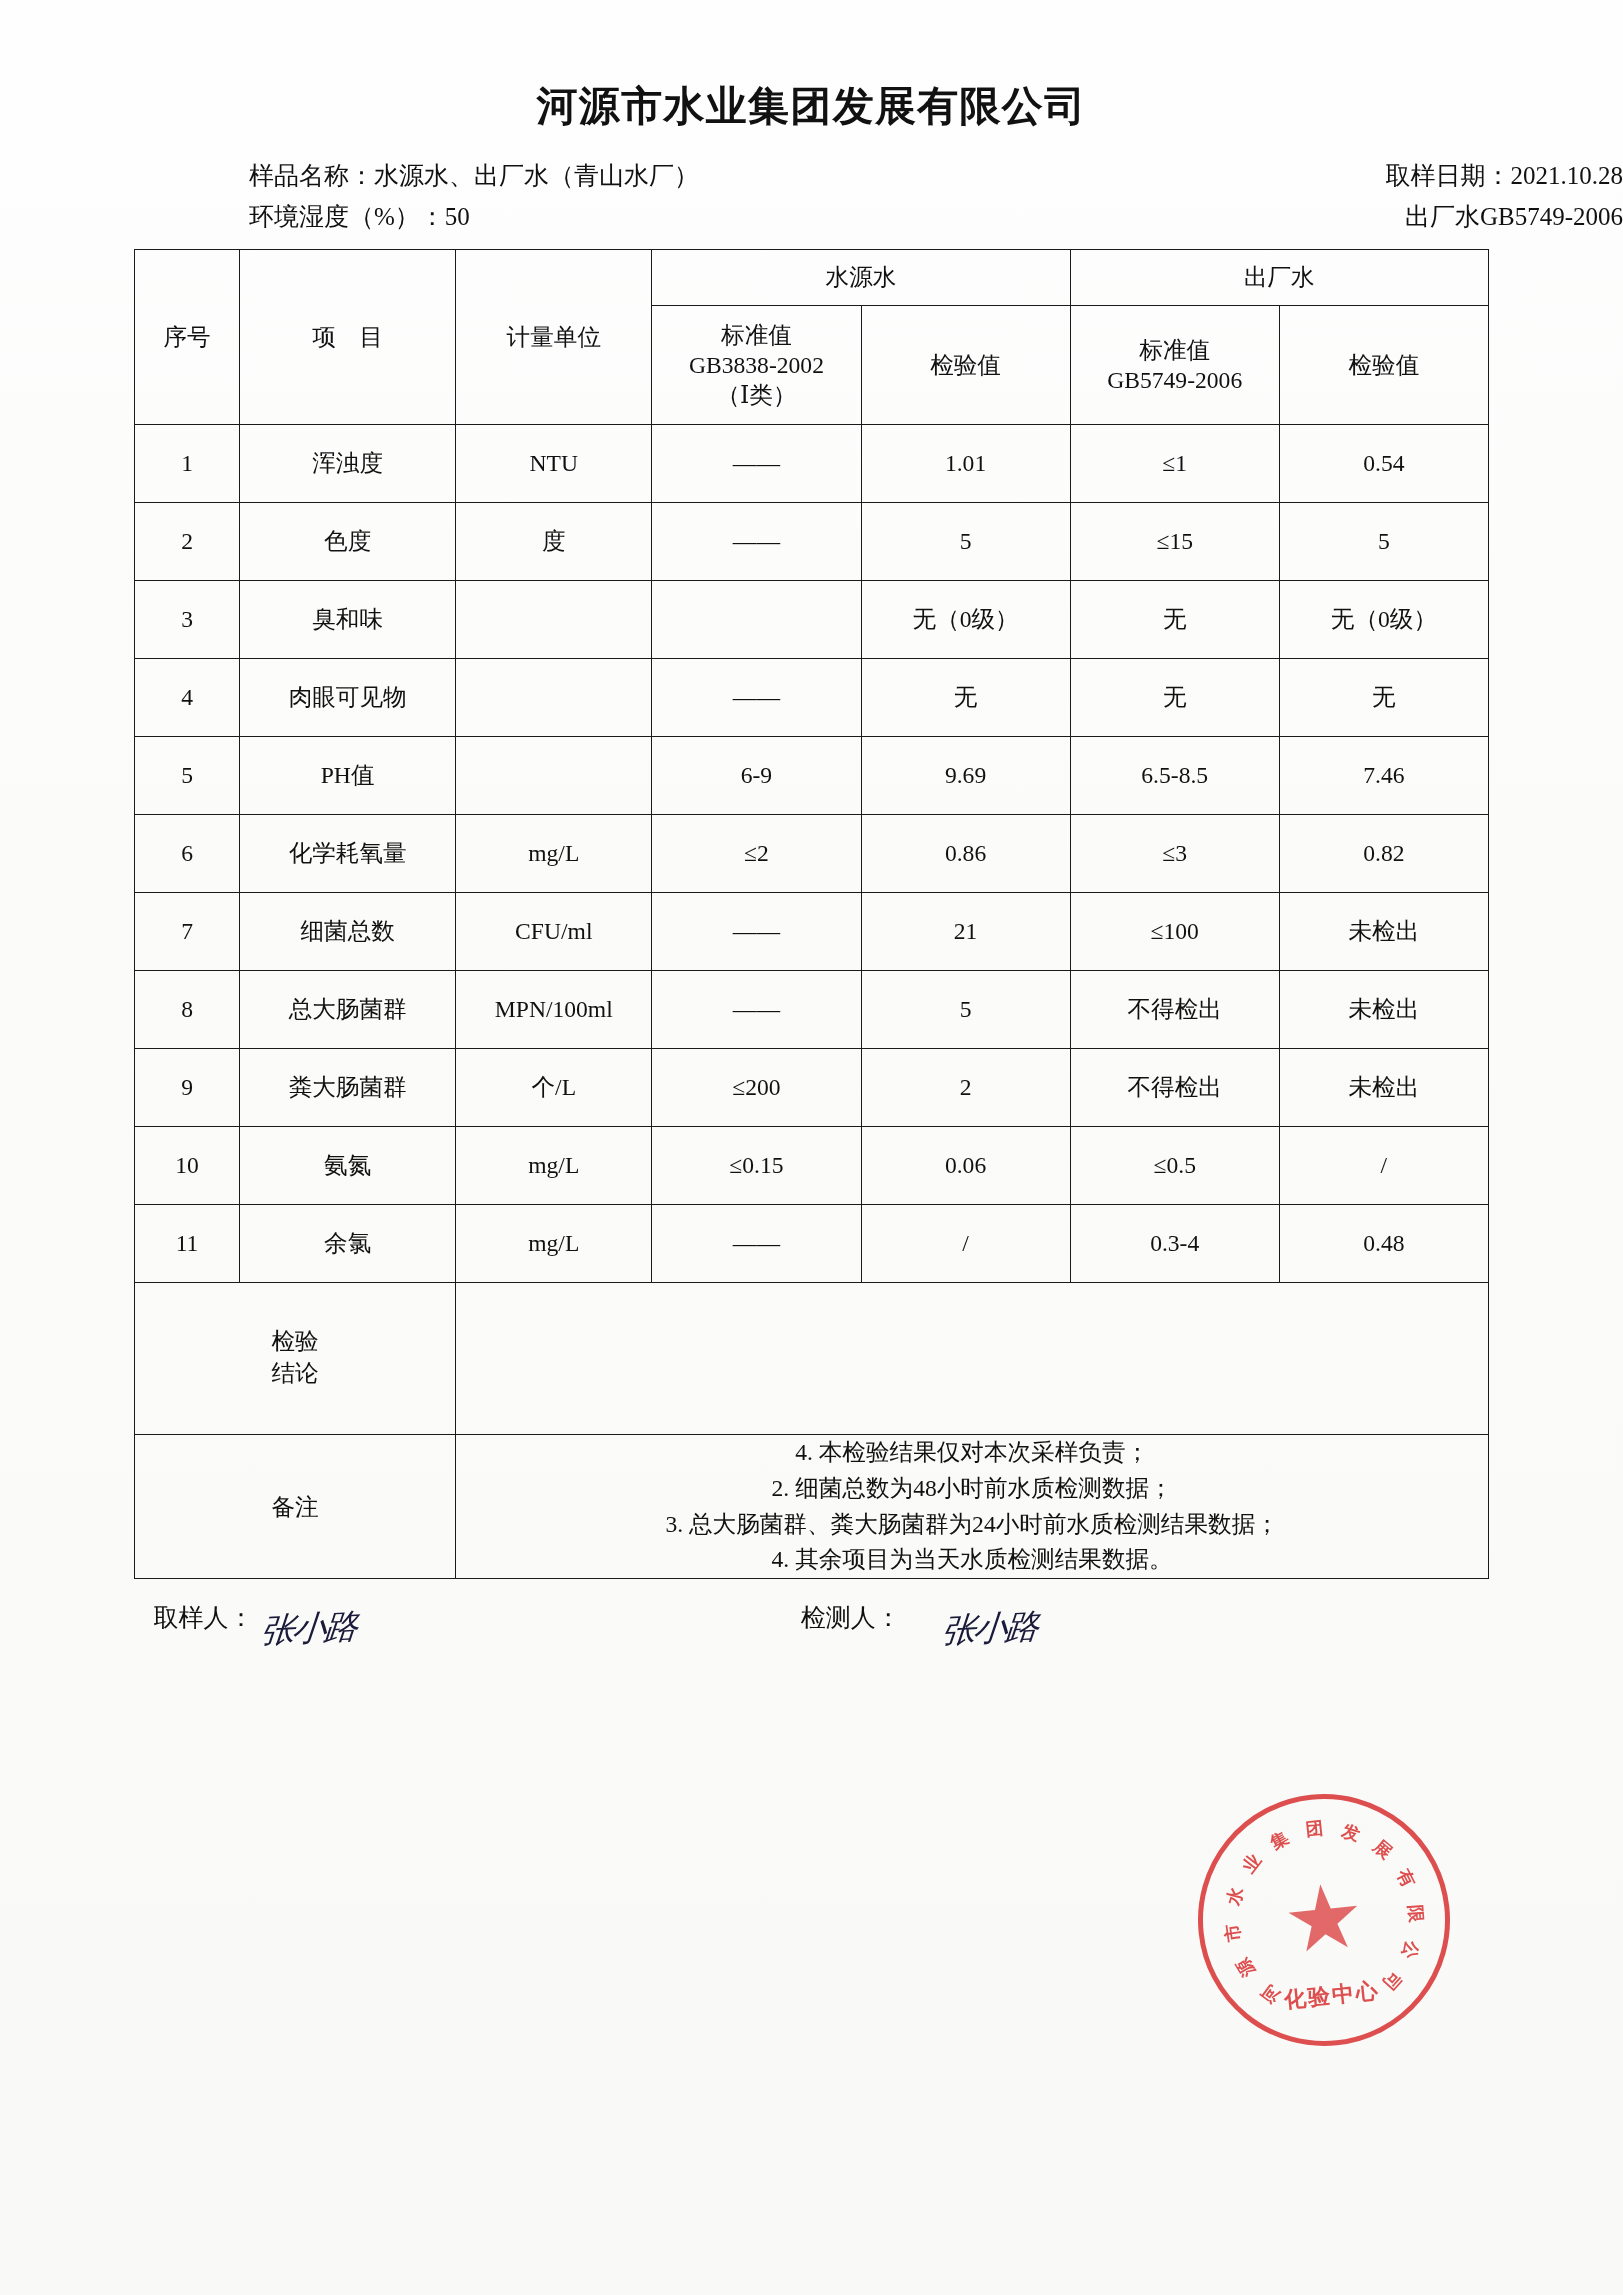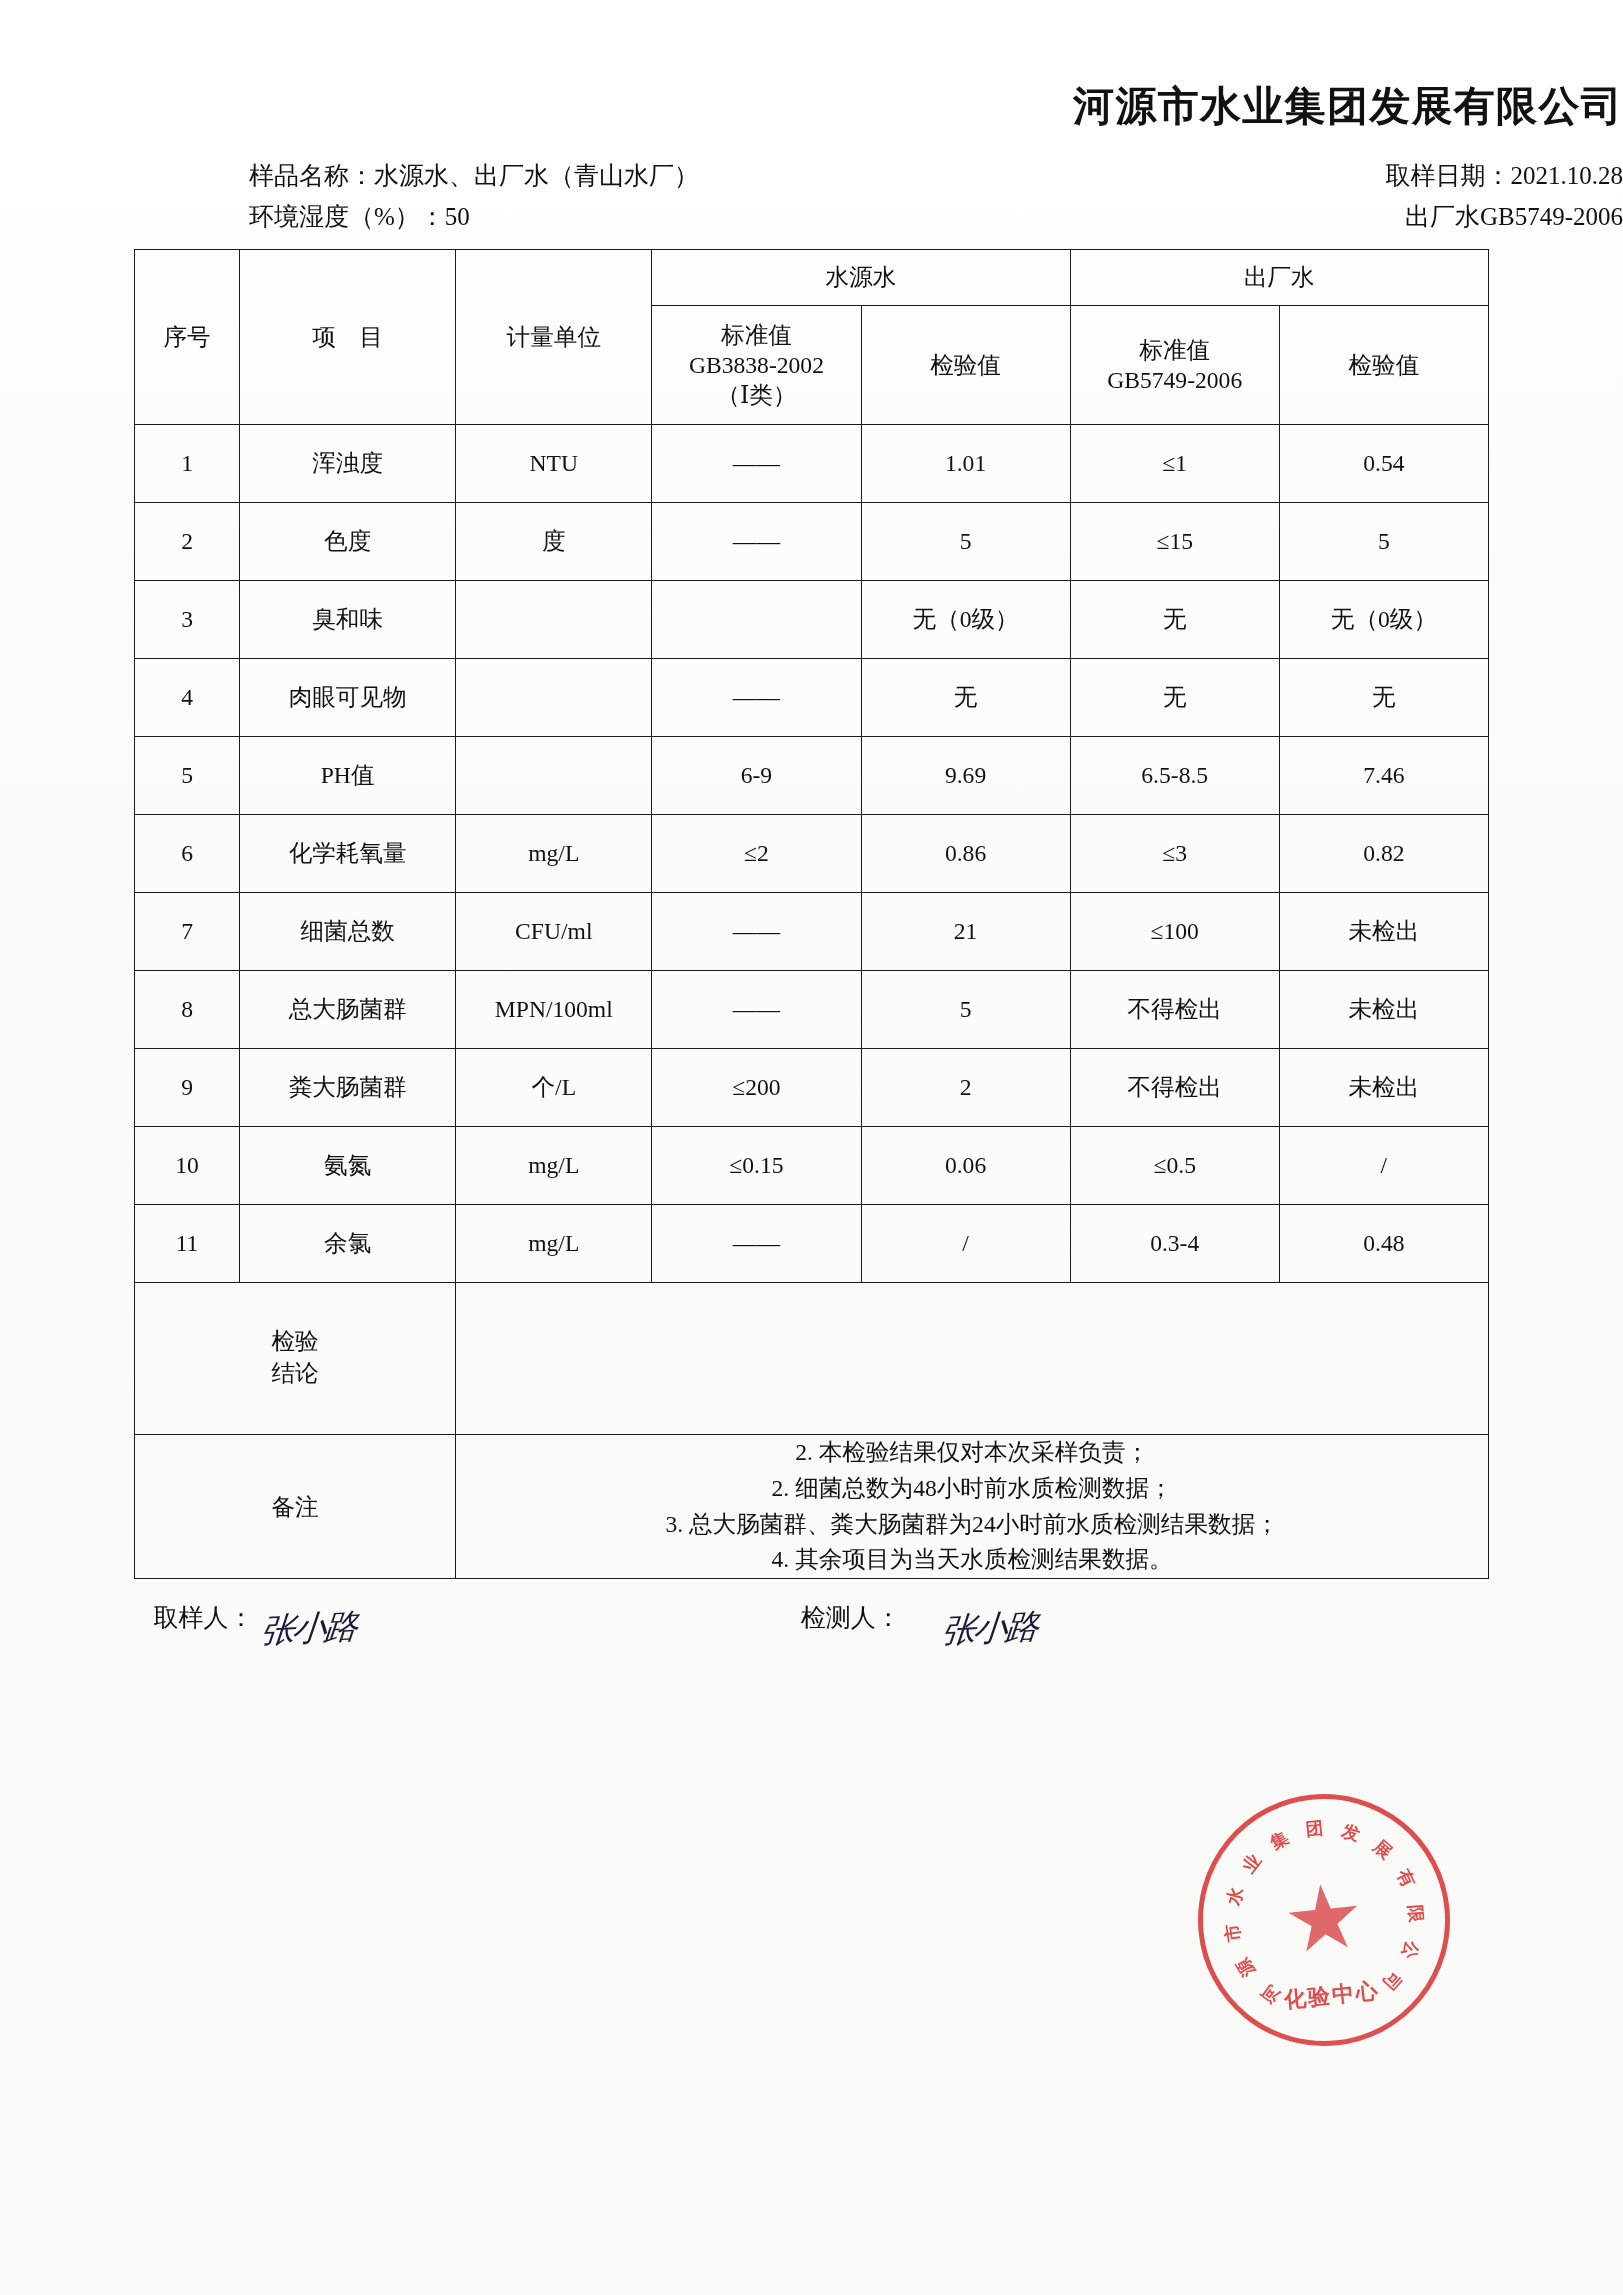--- a/index.html
+++ b/index.html
@@ -30,21 +30,21 @@
     background: linear-gradient(180deg, #fefefe 0%, #fbfbfa 40%, #f9f9f7 100%);
     pointer-events: none;
   }
   .content {
     position: relative;
     padding: 0;
   }
 
   
   .company-title {
-    text-align: right;
+    text-align: center;
     font-size: 41px;
     font-weight: bold;
     letter-spacing: 1.3px;
     margin-top: 79px;
     font-family: "Liberation Serif", "DejaVu Serif", serif;
   }
   .doc-title {
     text-align: center;
     font-size: 30px;
     font-weight: bold;
@@ -342,21 +342,21 @@
             <td colspan="2" class="concl-label">
               <div>检验</div>
               <div>结论</div>
             </td>
             <td colspan="5" class="concl-body"></td>
           </tr>
 
           <tr>
             <td colspan="2" class="remark-label">备注</td>
             <td colspan="5" class="remark-body">
-              <div>2. 本检验结果仅对本次采样负责；</div>
+              <div>4. 本检验结果仅对本次采样负责；</div>
               <div>2. 细菌总数为48小时前水质检测数据；</div>
               <div>3. 总大肠菌群、粪大肠菌群为24小时前水质检测结果数据；</div>
               <div>4. 其余项目为当天水质检测结果数据。</div>
             </td>
           </tr>
         </tbody>
       </table>
     </div>
 
     <div class="sign-row">

